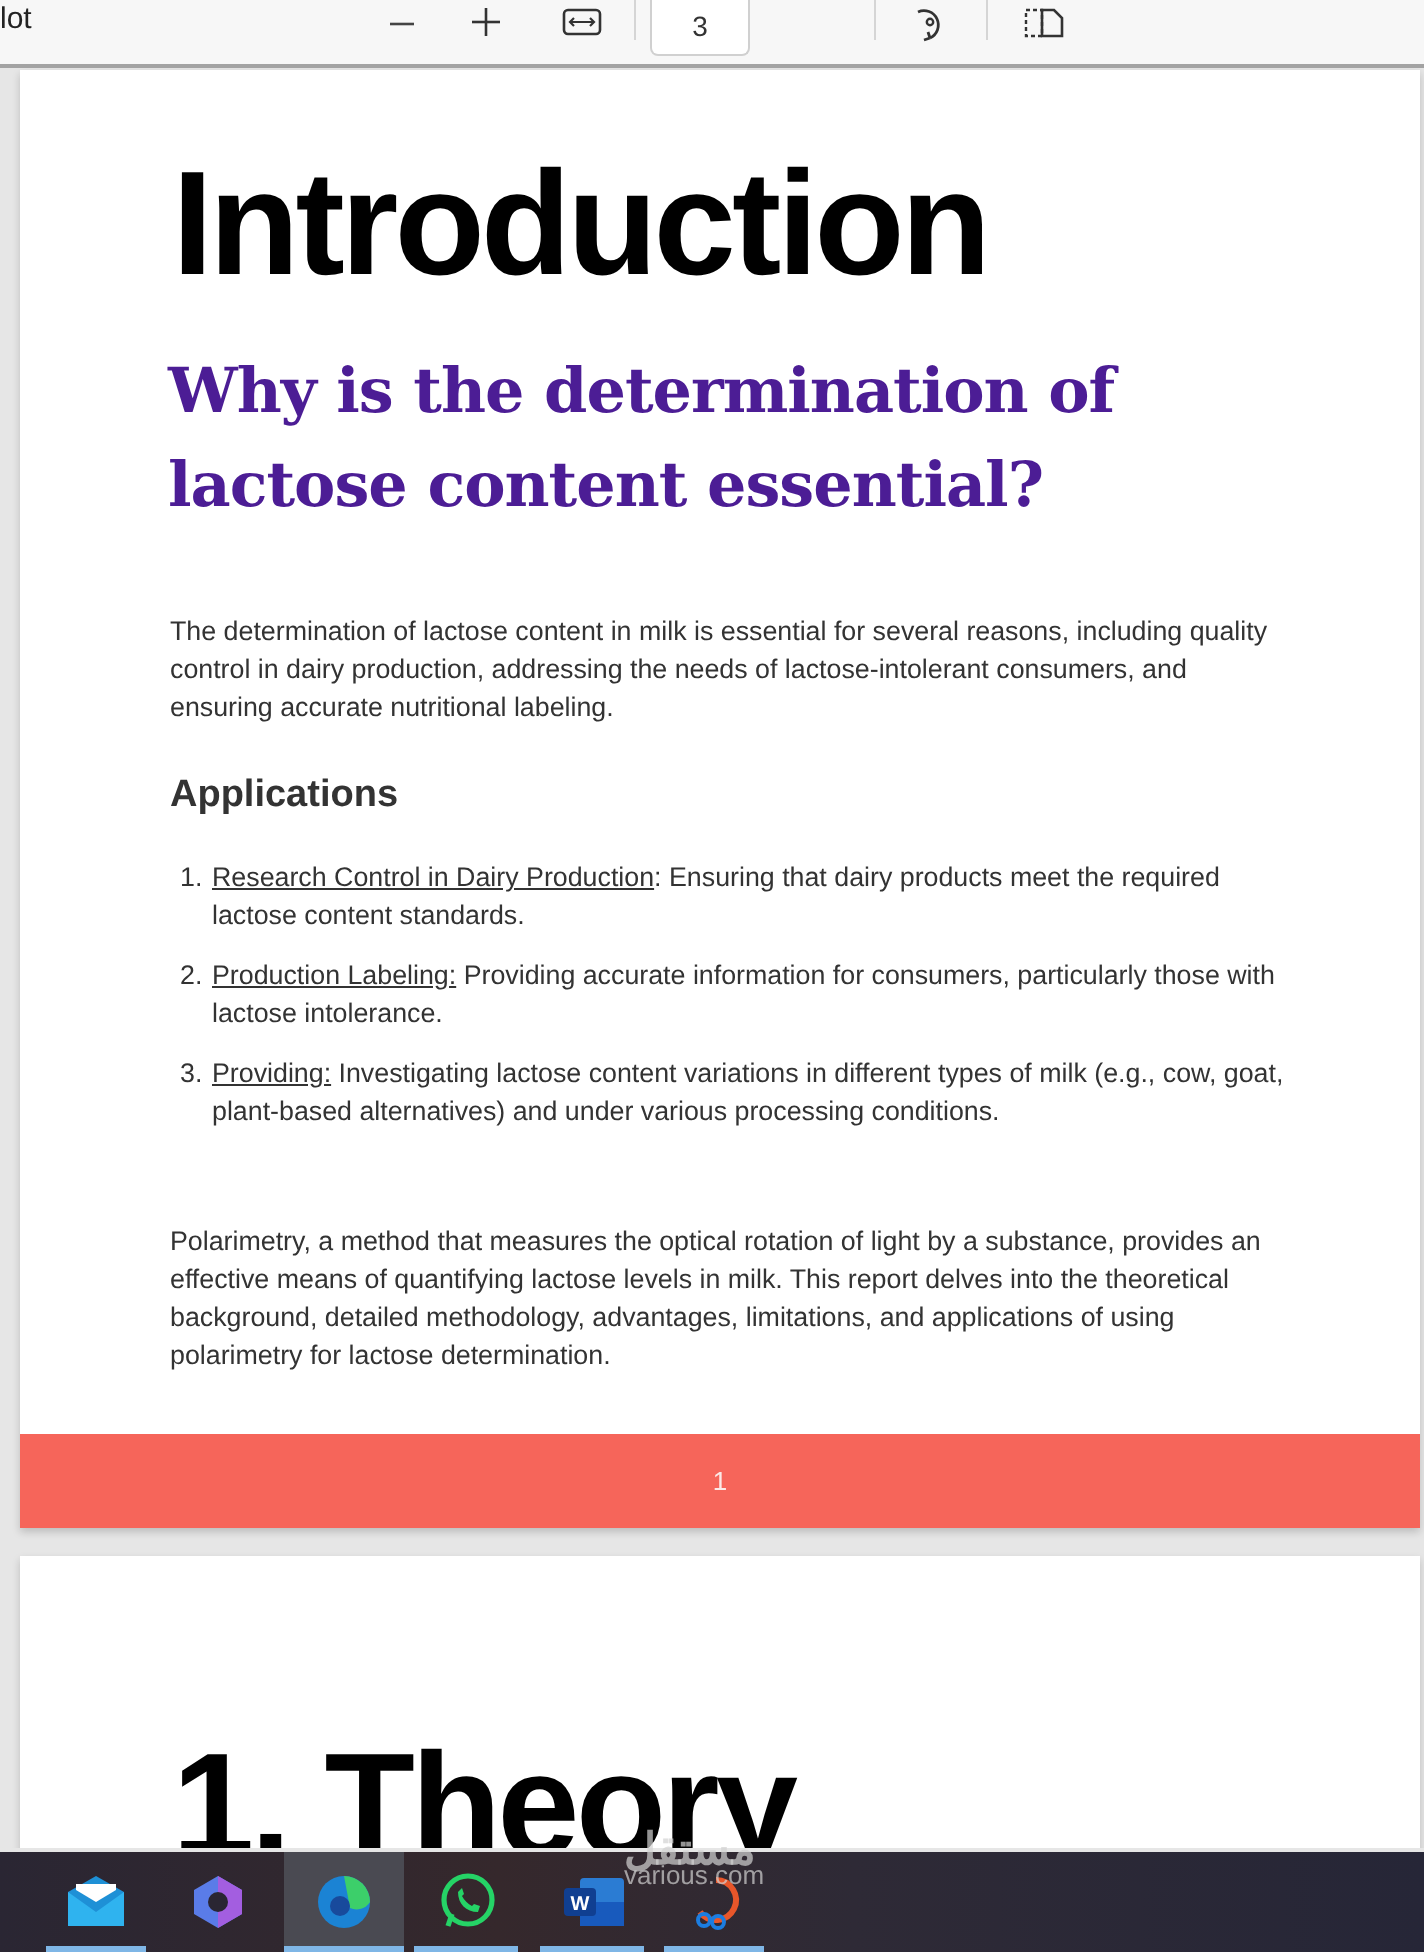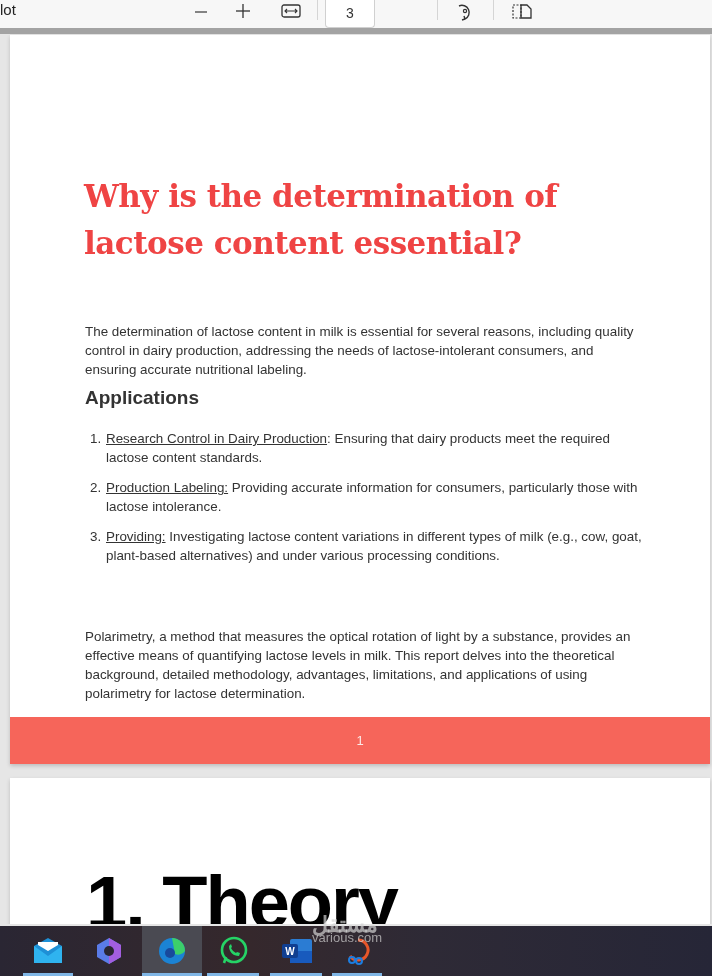--- a/index.html
+++ b/index.html
@@ -4,21 +4,21 @@
   <style>
     * { box-sizing: border-box; margin: 0; padding: 0; }
     html, body {
       width: 712px; height: 976px; overflow: hidden;
       background: #e6e6e6;
       font-family: "Liberation Sans", sans-serif;
     }
     .toolbar {
       position: absolute; left: 0; top: 0; width: 712px; height: 34px;
       background: #f7f7f7;
-      border-bottom: 6px solid #a3a3a3;
+      border-bottom: 2px solid #a3a3a3;
     }
     .toolbar .title {
       position: absolute; left: 0; top: 1px;
       font-size: 15px; color: #222;
     }
     .tb-btn {
       position: absolute; top: 0; height: 22px;
       display: flex; align-items: center; justify-content: center;
       color: #333; font-size: 20px;
     }
@@ -48,25 +48,25 @@
     .page2 { top: 744px; height: 160px; }
 
     .h1 {
       position: absolute; left: 76px; top: 34px;
       font-family: "Liberation Sans", sans-serif; font-weight: bold;
       font-size: 74px; letter-spacing: -2px; color: #000;
     }
     .h2 {
       position: absolute; left: 74px; top: 138px; width: 520px;
       font-family: "DejaVu Serif", serif; font-weight: bold;
-      font-size: 31px; line-height: 47px; color: #ef4444; letter-spacing: -0.5px;
+      font-size: 31px; line-height: 47px; color: #4c1d95; letter-spacing: -0.5px;
     }
     .body-text {
       position: absolute; left: 75px; width: 560px;
-      font-size: 13.4px; line-height: 19px; color: #333; margin-top: 16px;
+      font-size: 13.4px; line-height: 19px; color: #333;
     }
     .p1 { top: 271px; }
     .apps-heading {
       position: absolute; left: 75px; top: 352px;
       font-size: 19px; font-weight: bold; color: #333;
     }
     .list {
       position: absolute; left: 80px; top: 394px; width: 560px;
       list-style: none;
     }
@@ -145,20 +145,21 @@
   <div class="tb-btn" style="left:509px;width:26px;">
     <svg width="22" height="18" viewBox="0 0 22 18">
         <rect x="2" y="3" width="8" height="13" fill="none" stroke="#333" stroke-width="1.2" stroke-dasharray="2 1.5"></rect>
         <path d="M10 3h6l4 4v9h-10z" fill="none" stroke="#333" stroke-width="1.3"></path>
       </svg>
   </div>
 </div>
 
 <div class="viewer">
   <div class="page page1">
+    <div class="h1">Introduction</div>
     <div class="h2">Why is the determination of lactose content essential?</div>
     <p class="body-text p1">The determination of lactose content in milk is essential for several reasons, including quality control in dairy production, addressing the needs of lactose-intolerant consumers, and ensuring accurate nutritional labeling.</p>
     <div class="apps-heading">Applications</div>
     <ol class="list">
       <li>
         <span class="num">1.</span>
         <span class="link">Research Control in Dairy Production</span><span>:</span><span> Ensuring that dairy products meet the required lactose content standards.</span>
       </li>
       <li>
         <span class="num">2.</span>

